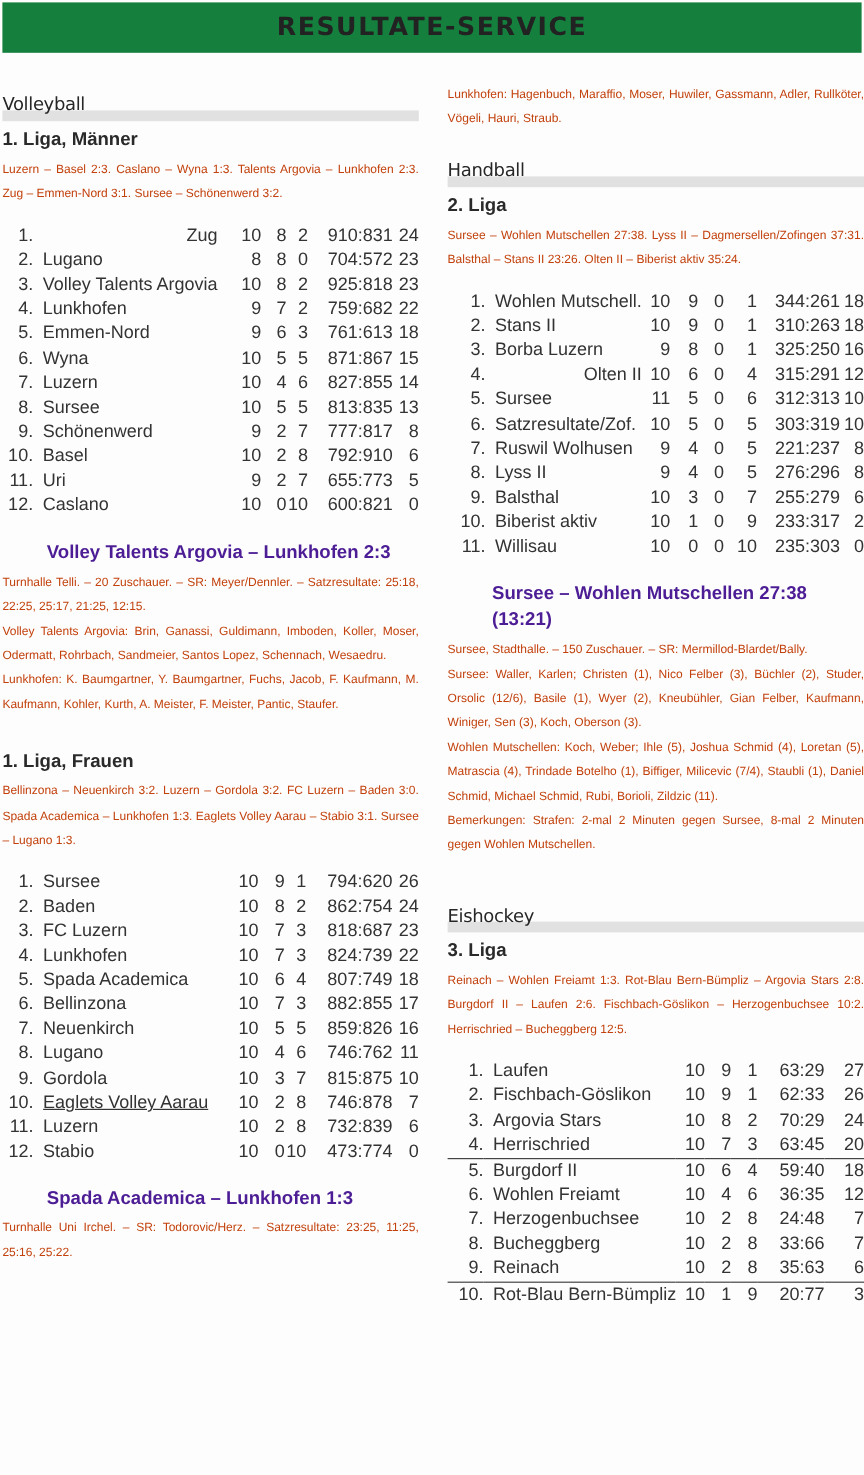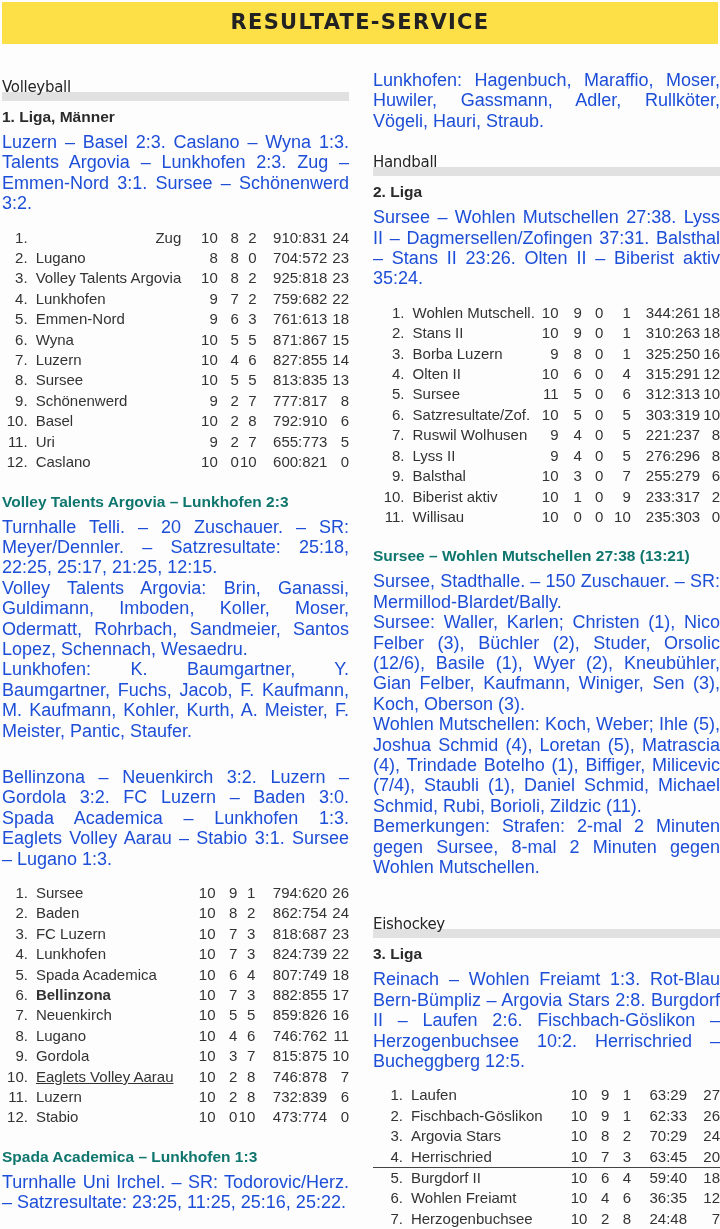--- a/index.html
+++ b/index.html
@@ -1,21 +1,21 @@
 <!DOCTYPE html>
 <html><head>
 <meta charset="utf-8">
 <style>
   * { box-sizing: border-box; margin: 0; padding: 0; }
   html, body { width: 720px; height: 1229px; background: #fdfdfd; overflow: hidden; }
   body { font-family: "Liberation Sans", "DejaVu Sans", sans-serif; color: #2a2a2a; position: relative; }
 
   .masthead {
     position: absolute; left: 2px; top: 2px; width: 716px; height: 42px;
-    background: #fde047; text-align: center;
+    background: #15803d; text-align: center;
   }
   .masthead span {
     display: inline-block; margin-top: 8px;
     font-family: "DejaVu Sans", sans-serif; font-weight: bold; font-size: 21px;
     letter-spacing: 1.3px; color: #222;
   }
 
   .col { position: absolute; top: 70px; width: 347px; }
   .col.left { left: 2px; }
   .col.right { left: 373px; top: 70px; }
@@ -23,23 +23,23 @@
   .sport-head { position: relative; height: 30px; margin-top: 2px; }
   .sport-head .bar {
     position: absolute; left: 0; right: 0; top: 20px; height: 9px; background: #e1e1e1;
   }
   .sport-head .title {
     position: relative; font-family: "DejaVu Sans", sans-serif; font-weight: normal;
     font-size: 15px; color: #262626; background: transparent; letter-spacing: -0.3px;
     line-height: 30px;
   }
   .league { font-weight: bold; font-size: 15.5px; margin-top: 4px; line-height: 22px; color: #2a2a2a; }
-  p.txt { font-size: 18px; line-height: 20.4px; text-align: justify; color: #1d4ed8; }
+  p.txt { font-size: 10px; line-height: 20.4px; text-align: justify; color: #c2410c; }
   p.txt.mt { margin-top: 4px; }
-  .game-title { font-weight: bold; font-size: 15.5px; line-height: 22px; color: #0f766e; }
+  .game-title { font-weight: bold; font-size: 15.5px; line-height: 22px; color: #4c1d95; margin-left: 37px; }
 
   table.st { border-collapse: collapse; font-size: 15px; color: #333; width: 100%; }
   table.st td { padding: 0; line-height: 20.4px; height: 20.4px; white-space: nowrap; }
   table.st td.r { text-align: right; }
   table.st td.l { text-align: left; }
   table.st tr.sep td { border-bottom: 1.5px solid #444; } .gap14 { height: 14px; }
   .gap18 { height: 18px; } .gap22 { height: 22px; } .gap30 { height: 30px; }
 </style>
 </head>
 <body>
@@ -176,20 +176,21 @@
           <td class="r">0</td>
         </tr>
       </tbody>
   </table>
   <div class="gap18"></div>
   <div class="game-title">Volley Talents Argovia – Lunkhofen 2:3</div>
   <p class="txt mt">Turnhalle Telli. – 20 Zuschauer. – SR: Meyer/Dennler. – Satzresultate: 25:18, 22:25, 25:17, 21:25, 12:15.</p>
   <p class="txt">Volley Talents Argovia: Brin, Ganassi, Guldimann, Imboden, Koller, Moser, Odermatt, Rohrbach, Sandmeier, Santos Lopez, Schennach, Wesaedru.</p>
   <p class="txt">Lunkhofen: K. Baumgartner, Y. Baumgartner, Fuchs, Jacob, F. Kaufmann, M. Kaufmann, Kohler, Kurth, A. Meister, F. Meister, Pantic, Staufer.</p>
   <div class="gap22"></div>
+  <div class="league">1. Liga, Frauen</div>
   <p class="txt mt">Bellinzona – Neuenkirch 3:2. Luzern – Gordola 3:2. FC Luzern – Baden 3:0. Spada Academica – Lunkhofen 1:3. Eaglets Volley Aarau – Stabio 3:1. Sursee – Lugano 1:3.</p>
   <div class="gap14"></div>
   <table class="st">
     <colgroup>
         <col style="width:26px">
         <col style="width:150px">
         <col style="width:38px">
         <col style="width:22px">
         <col style="width:18px">
         <col style="width:72px">
@@ -236,21 +237,21 @@
           <td class="r">5.</td>
           <td class="l" style="padding-left: 8px;">Spada Academica</td>
           <td class="r">10</td>
           <td class="r">6</td>
           <td class="r">4</td>
           <td class="r">807:749</td>
           <td class="r">18</td>
         </tr>
         <tr>
           <td class="r">6.</td>
-          <td class="l" style="padding-left: 8px; font-weight: bold;">Bellinzona</td>
+          <td class="l" style="padding-left: 8px;">Bellinzona</td>
           <td class="r">10</td>
           <td class="r">7</td>
           <td class="r">3</td>
           <td class="r">882:855</td>
           <td class="r">17</td>
         </tr>
         <tr>
           <td class="r">7.</td>
           <td class="l" style="padding-left: 8px;">Neuenkirch</td>
           <td class="r">10</td>
@@ -358,21 +359,21 @@
           <td class="l" style="padding-left: 8px;">Borba Luzern</td>
           <td class="r">9</td>
           <td class="r">8</td>
           <td class="r">0</td>
           <td class="r">1</td>
           <td class="r">325:250</td>
           <td class="r">16</td>
         </tr>
         <tr>
           <td class="r">4.</td>
-          <td class="l" style="padding-left: 8px;">Olten II</td>
+          <td class="l" style="padding-left: 8px; text-align: right;">Olten II</td>
           <td class="r">10</td>
           <td class="r">6</td>
           <td class="r">0</td>
           <td class="r">4</td>
           <td class="r">315:291</td>
           <td class="r">12</td>
         </tr>
         <tr>
           <td class="r">5.</td>
           <td class="l" style="padding-left: 8px;">Sursee</td>

